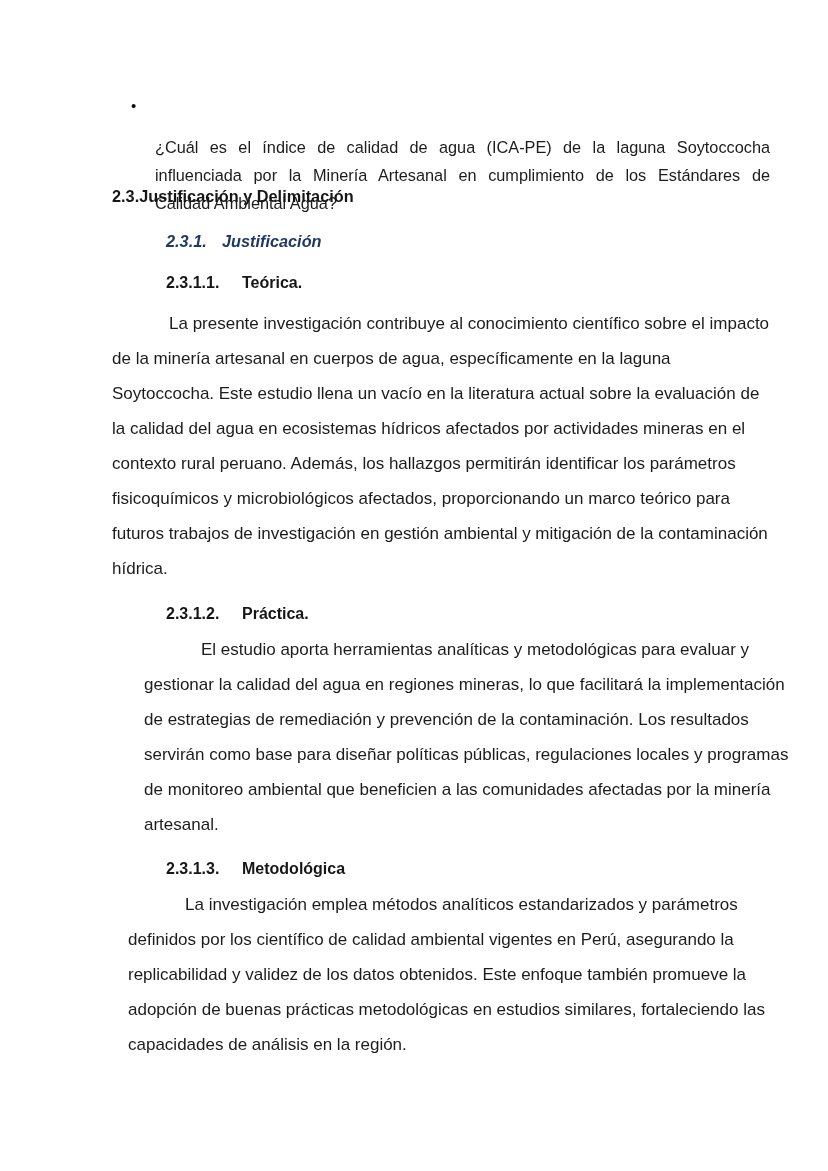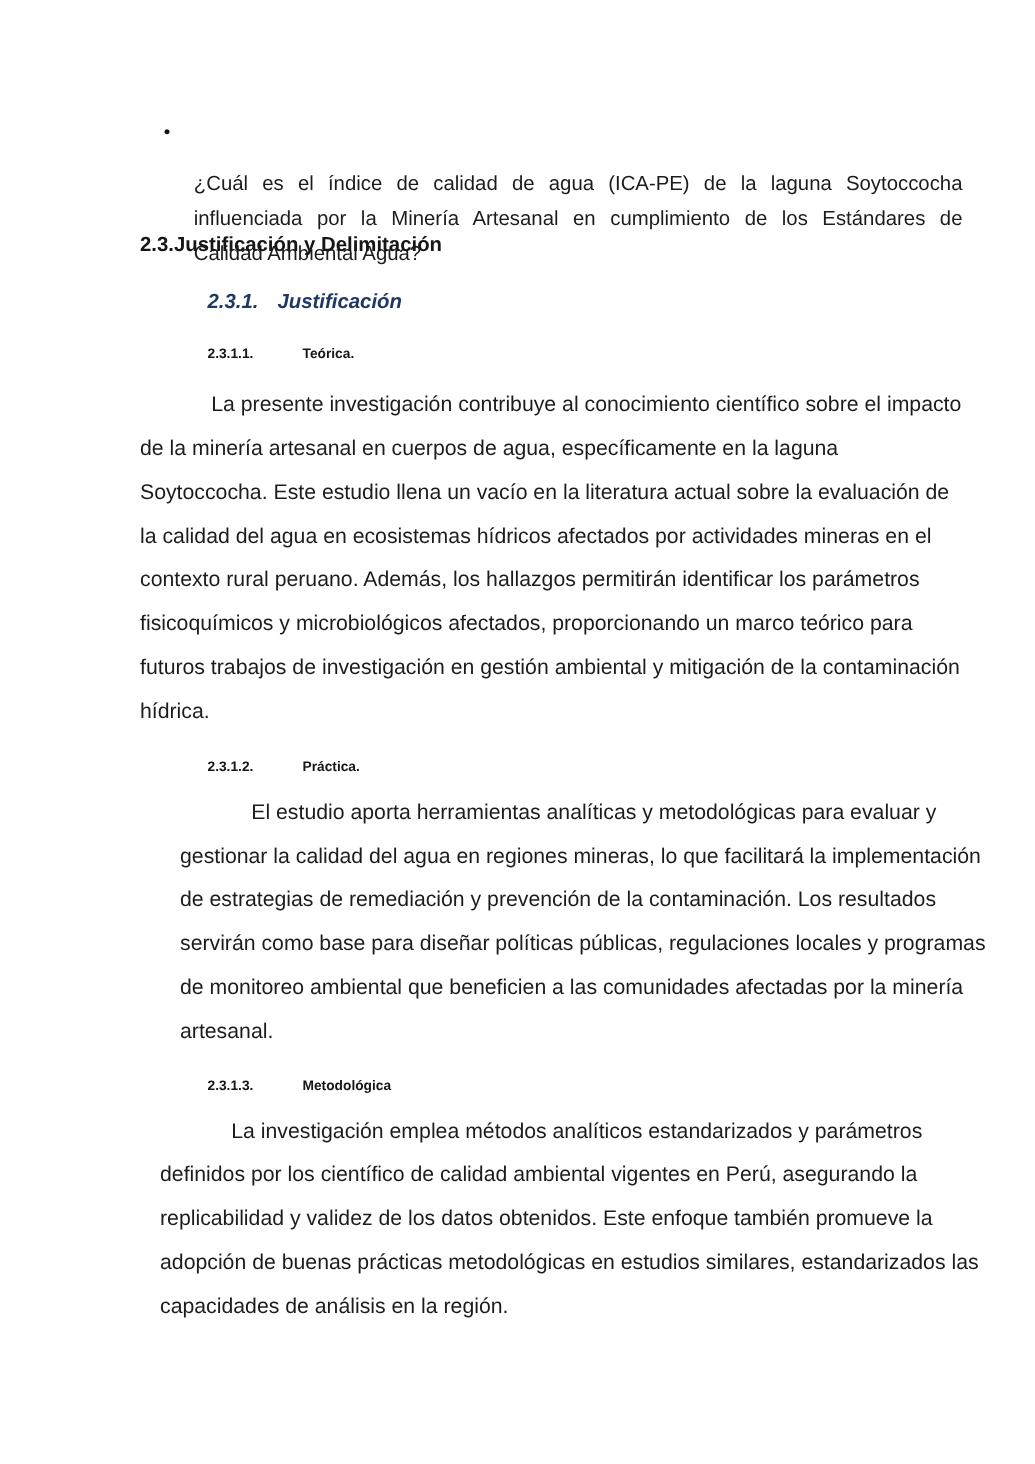--- a/index.html
+++ b/index.html
@@ -14,21 +14,21 @@
   .bullet-marker{position:absolute;left:131px;top:92px;width:24px;line-height:28px;font-size:15px;color:#111;}
   .bullet-text{position:absolute;left:155px;top:92px;width:615px;font-size:16.3px;line-height:28px;margin-top:41px;}
   .bullet-text .line{text-align:left;}
   .bullet-text .line:not(:last-child){text-align:justify;text-align-last:justify;}
 
   
   .h-main{position:absolute;left:112px;top:186px;font-size:16.3px;font-weight:bold;line-height:20px;color:#161616;white-space:nowrap;}
   .h-main .hnum{display:inline-block;min-width:26px;}
   .h-sub1{position:absolute;left:166px;top:231px;font-size:16.3px;font-weight:bold;font-style:italic;line-height:20px;white-space:nowrap;}
   .h-sub1 .hnum{display:inline-block;min-width:56px;}
-  .h-sec{position:absolute;left:166px;font-size:11px;font-weight:bold;line-height:20px;color:#161616;white-space:nowrap;}
+  .h-sec{position:absolute;left:166px;font-size:16px;font-weight:bold;line-height:20px;color:#161616;white-space:nowrap;}
   .h-sec .hnum{display:inline-block;min-width:76px;}
   #h-2311{top:273px;}
   #h-2312{top:604px;}
   #h-2313{top:859px;}
 
   
   .para{position:absolute;left:112px;width:660px;font-size:17px;line-height:35px;}
   .para .line{white-space:nowrap;}
   .para .line:first-child{padding-left:57px;}
   #para-1{top:306px;}
@@ -81,17 +81,17 @@
       <div class="line">artesanal.</div>
     </div>
 
   <div class="h-sec" id="h-2313">
     <span class="hnum">2.3.1.3.</span><span>Metodológica</span>
   </div>
   <div class="para" id="para-3">
       <div class="line">La investigación emplea métodos analíticos estandarizados y parámetros</div>
       <div class="line">definidos por los científico de calidad ambiental vigentes en Perú, asegurando la</div>
       <div class="line">replicabilidad y validez de los datos obtenidos. Este enfoque también promueve la</div>
-      <div class="line">adopción de buenas prácticas metodológicas en estudios similares, estandarizados las</div>
+      <div class="line">adopción de buenas prácticas metodológicas en estudios similares, fortaleciendo las</div>
       <div class="line">capacidades de análisis en la región.</div>
     </div>
 
 </div>
 
 </body></html>

